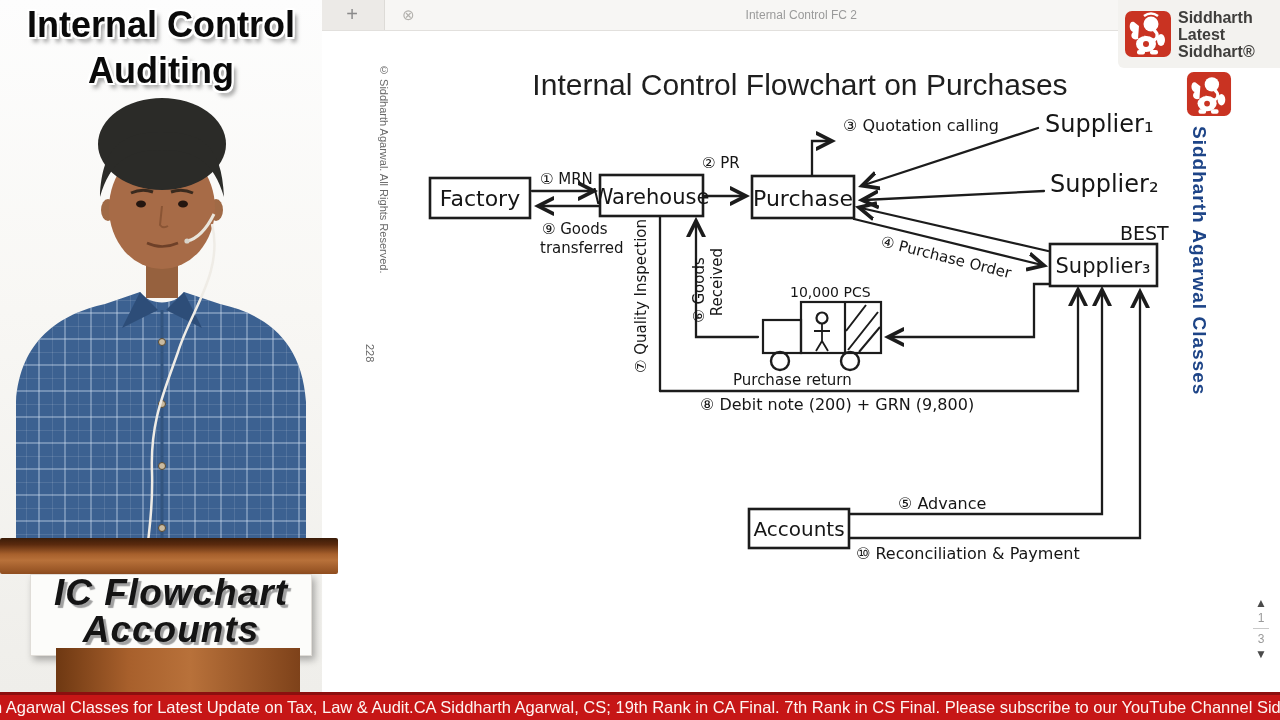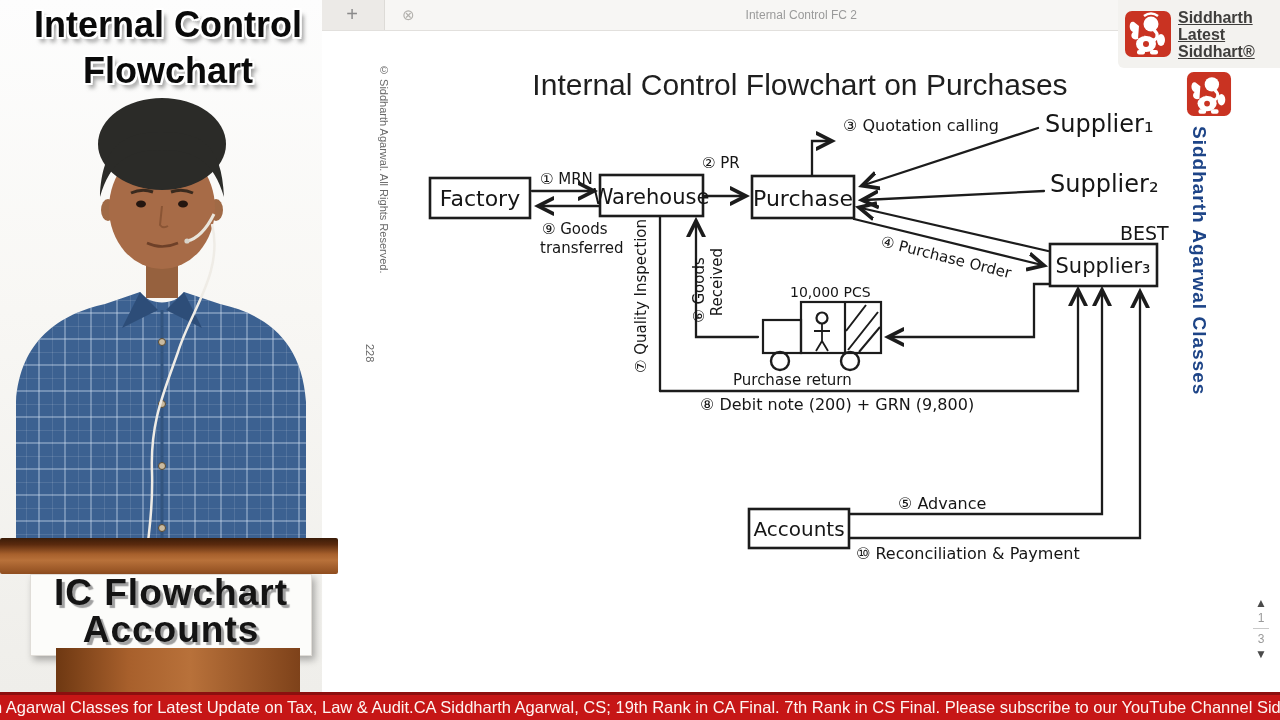--- a/index.html
+++ b/index.html
@@ -20,37 +20,37 @@
   .flow-svg{left:320px;top:30px;z-index:2;}
   .hw{font-family:"DejaVu Sans",sans-serif;fill:#161616;}
   .pager{left:1244px;top:596px;width:34px;text-align:center;z-index:3;color:#9a9a9a;font-size:12px;}
   .pager .tri{color:#4a4a4a;font-size:12px;line-height:14px;cursor:pointer;}
   .pager .num{line-height:16px;}
   .pager .rule{width:16px;height:1px;background:#c9c9c9;margin:2px auto;}
 
   
   .logo-card{left:1118px;top:0;width:162px;height:68px;background:#f3f2ef;border-radius:0 0 0 6px;
              z-index:6;display:flex;align-items:center;gap:6px;padding-left:6px;box-sizing:border-box;}
-  .logo-name{font-weight:700;font-size:16px;line-height:17px;color:#3f3e3c;text-decoration:underline;}
+  .logo-name{font-weight:700;font-size:16px;line-height:17px;color:#3f3e3c;}
   .ganesha2{left:1186px;top:71px;z-index:6;}
   .brand-vertical{left:1188px;top:126px;height:410px;writing-mode:vertical-rl;z-index:5;
                   color:#1d4487;font-weight:700;font-size:19px;letter-spacing:1px;}
 
   
   .video-panel{left:0;top:0;width:322px;height:692px;z-index:3;
                background:linear-gradient(180deg,#fdfdfd 0%,#f8f7f4 45%,#efeeea 100%);}
-  .overlay-title{left:7px;top:2px;width:322px;text-align:center;z-index:7;
+  .overlay-title{left:0;top:2px;width:322px;text-align:center;z-index:7;
                  font-weight:700;font-size:36px;line-height:46px;color:#0a0a0a;
                  text-shadow:-2px -2px 0 #fff,2px -2px 0 #fff,-2px 2px 0 #fff,2px 2px 0 #fff,
                  -2px 0 0 #fff,2px 0 0 #fff,0 -2px 0 #fff,0 2px 0 #fff,4px 5px 4px rgba(70,70,70,.55);}
   .person-svg{left:0;top:92px;z-index:4;}
   .podium-ledge{left:0;top:538px;width:338px;height:36px;z-index:5;border-radius:2px;
         background:linear-gradient(180deg,#3a1c08 0%,#5a2a0e 18%,#a7602c 45%,#b8713a 62%,#8f4d1f 100%);}
   .podium-sign{left:30px;top:574px;width:282px;height:82px;z-index:5;background:#fcfcfa;
-        box-shadow:inset 0 0 0 1px #e0ddd8,3px 4px 7px rgba(0,0,0,.3);text-align:center;}
+        box-shadow:inset 0 0 0 1px #e0ddd8,3px 4px 7px rgba(0,0,0,.3);text-align:center;font-style:italic;}
   .podium-sign div{font-weight:700;font-size:37px;line-height:37px;color:#141414;
         letter-spacing:1px;text-shadow:3px 3px 1px #a0a0a0;}
   .podium-base{left:56px;top:648px;width:244px;height:50px;z-index:5;
         background:linear-gradient(90deg,#6e3812,#a8602c 30%,#b8713a 55%,#7e421a);}
 
   
   .ticker{left:0;top:692px;width:1280px;height:28px;background:#c61616;border-top:3px solid #8c0f0f;
           box-sizing:border-box;z-index:8;overflow:hidden;}
   .ticker span{display:inline-block;white-space:nowrap;color:#fdf5f2;font-size:16.5px;
                line-height:24px;margin-left:-7px;}
@@ -185,21 +185,21 @@
     <path d="M30,20 C35,24 34,30 27,31 C23,32 21,29 22,26" stroke="#ffffff" stroke-width="3.2" fill="none"></path>
     <circle cx="22" cy="34" r="3" fill="#c93322"></circle>
   </svg>
 
   <div class="abs brand-vertical">Siddharth Agarwal Classes</div>
 
   <div class="abs video-panel"></div>
 
   <div class="abs overlay-title">
     <div>Internal Control</div>
-    <div>Flowchart</div>
+    <div>Auditing</div>
   </div>
 
   <svg class="abs person-svg" width="322" height="450" viewBox="0 0 322 450">
     <defs>
       <pattern id="plaid" width="26" height="26" patternUnits="userSpaceOnUse">
         <rect width="26" height="26" fill="none"></rect>
         <path d="M0,13 H26" stroke="rgba(215,228,245,0.35)" stroke-width="2"></path>
         <path d="M13,0 V26" stroke="rgba(215,228,245,0.35)" stroke-width="2"></path>
         <path d="M0,0 H26 M0,0 V26" stroke="rgba(255,255,255,0.22)" stroke-width="1"></path>
       </pattern>

